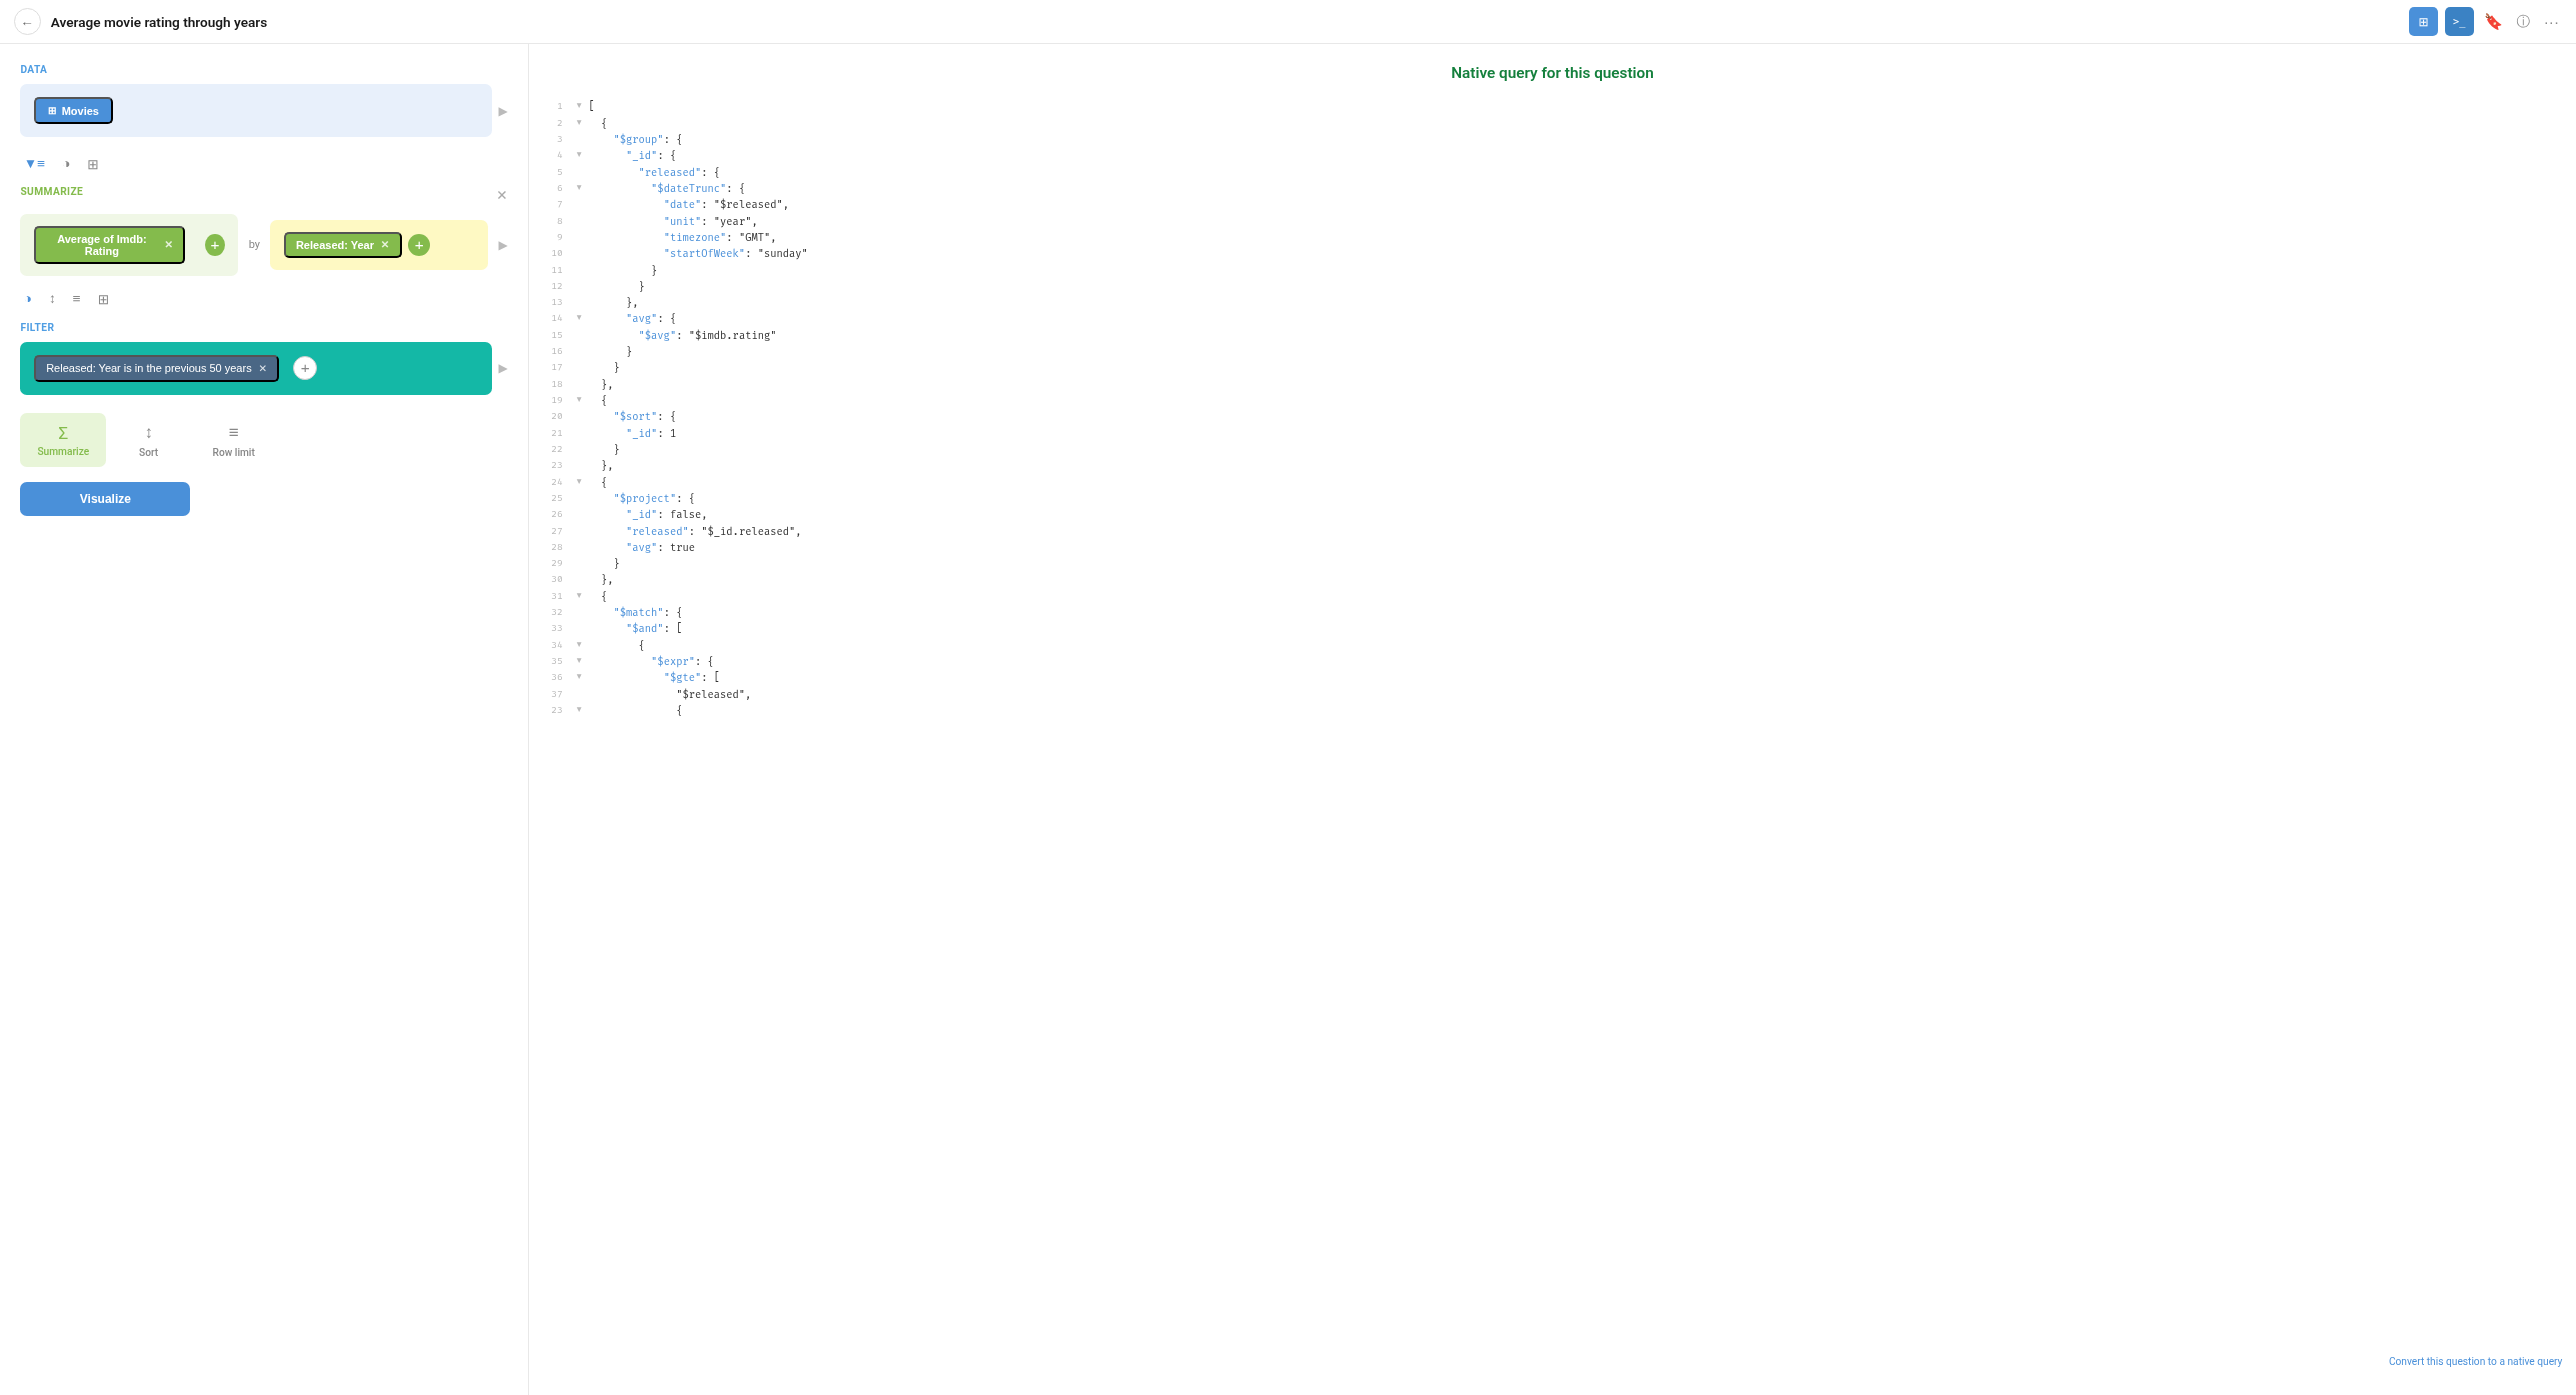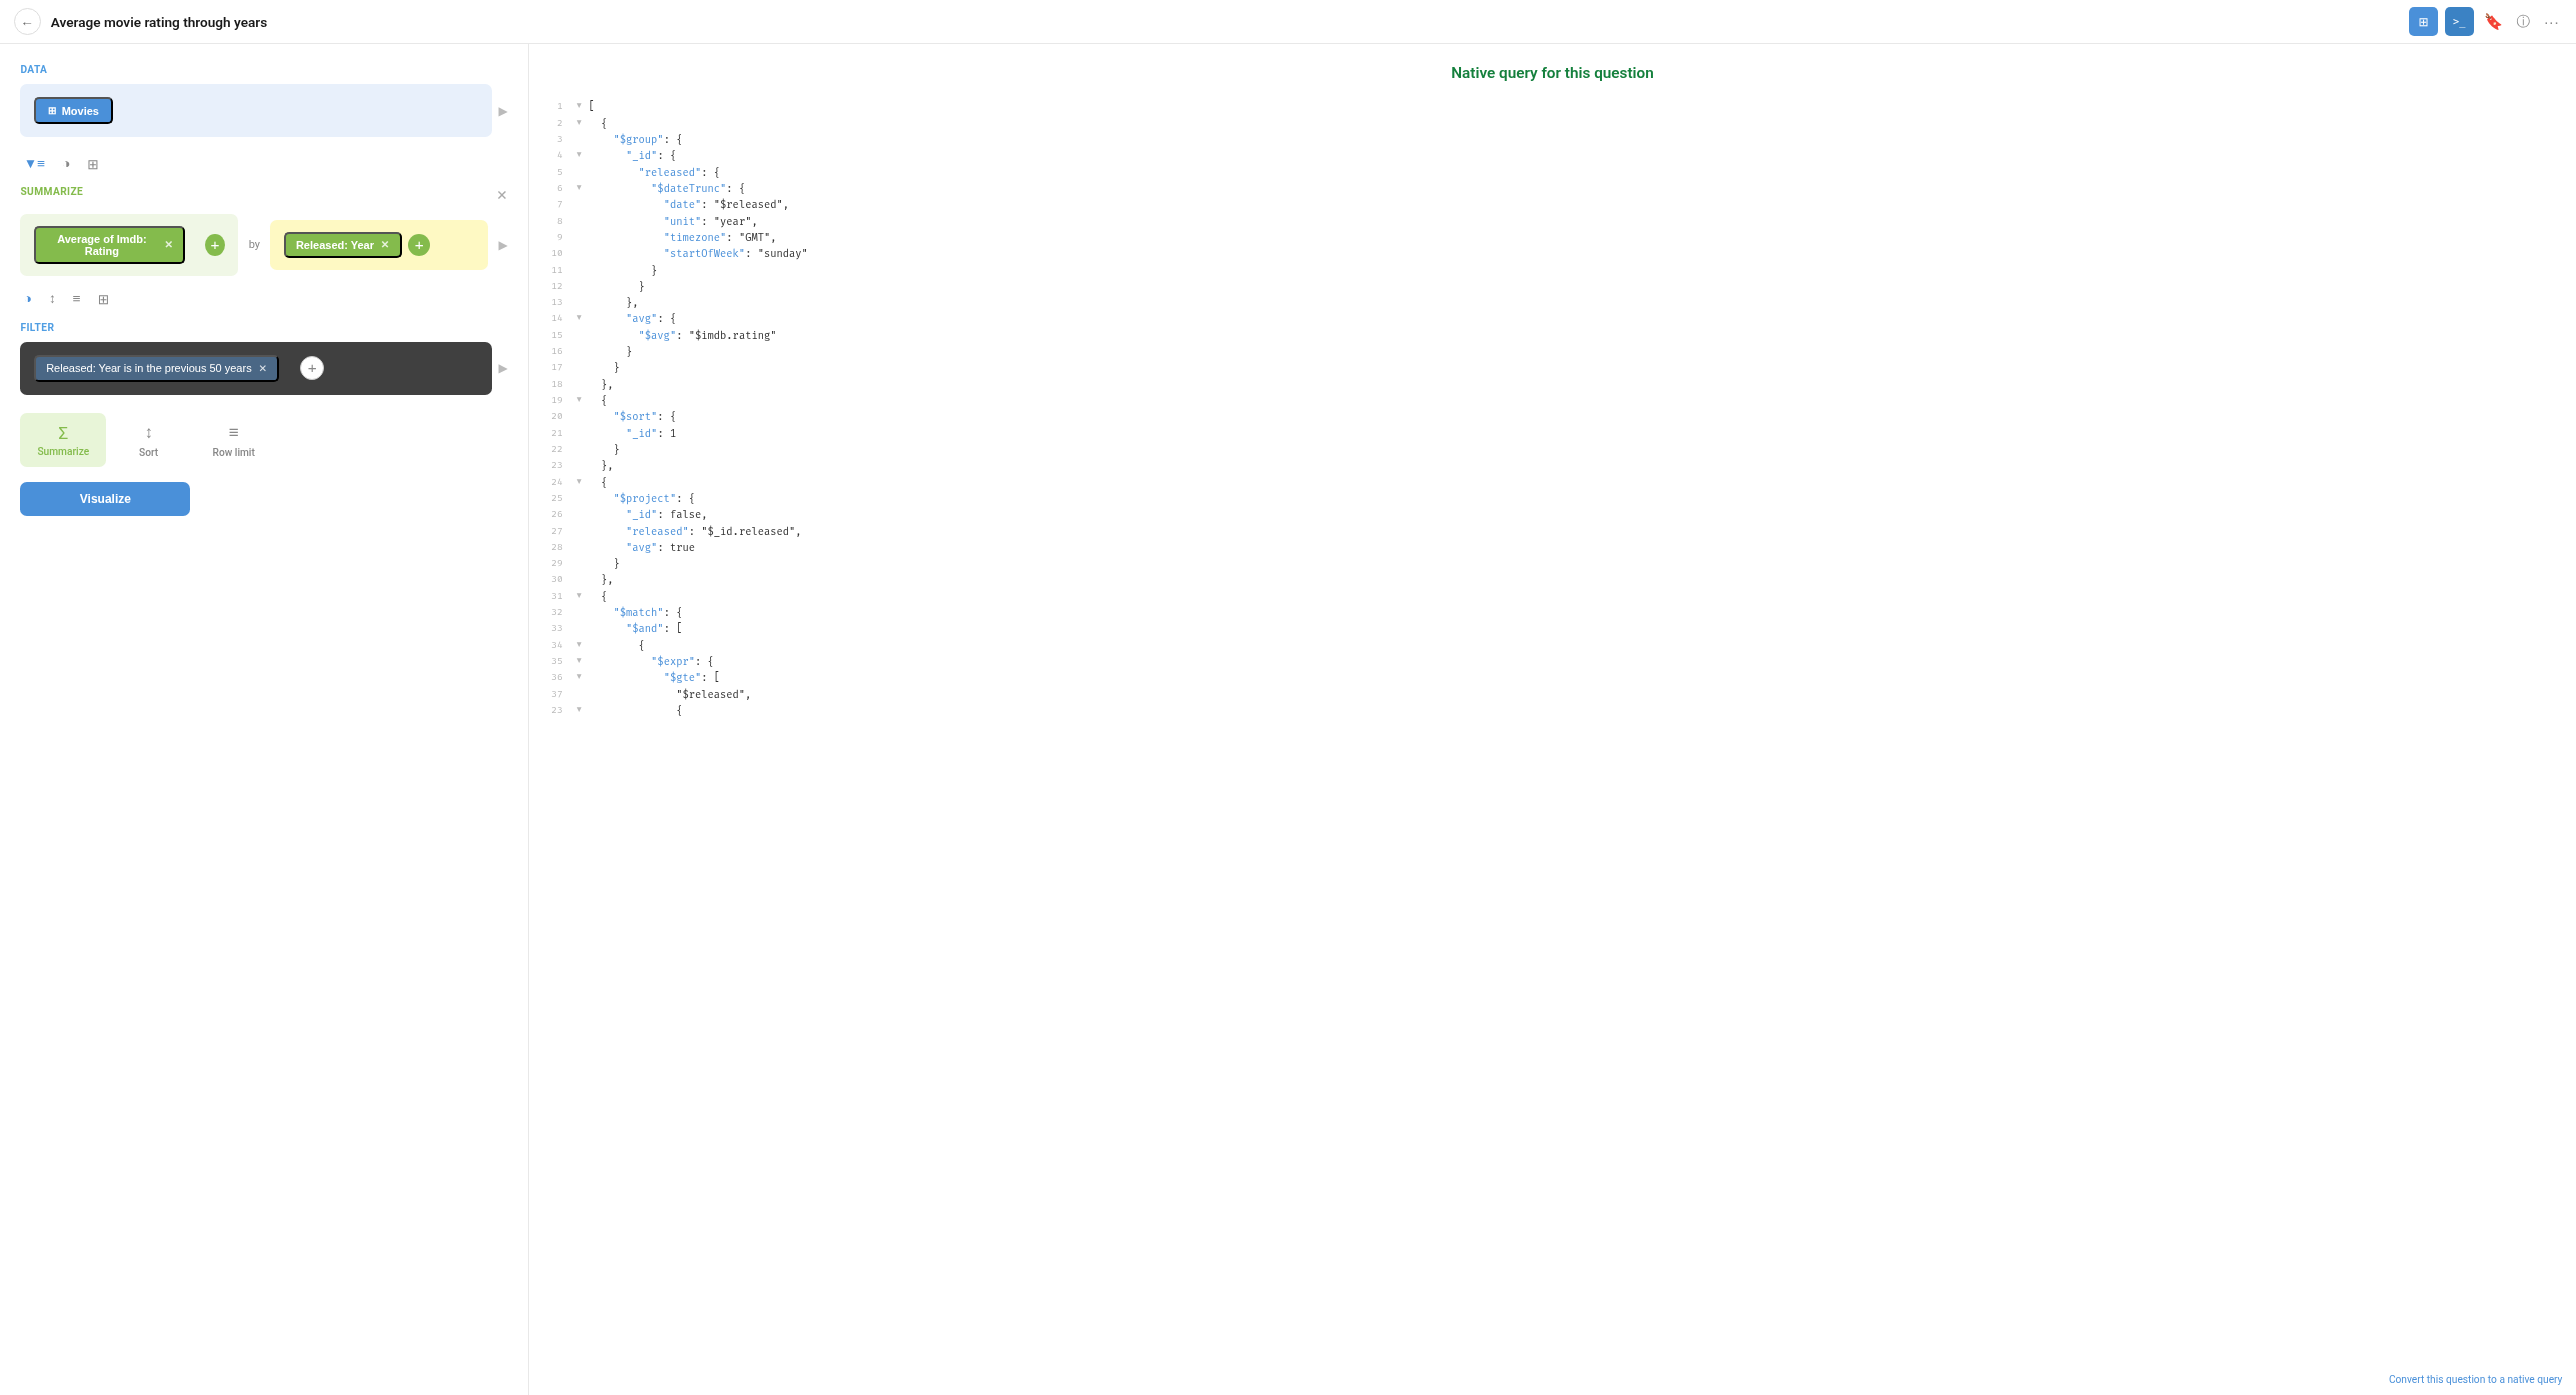--- a/index.html
+++ b/index.html
@@ -172,26 +172,26 @@
       font-weight: 300;
     }
     .by-label {
       color: #888;
       font-size: 11px;
     }
 
     
     .filter-section { margin-bottom: 13.6px; }
     .filter-box {
-      background: #404040;
+      background: #14b8a6;
       border-radius: 6.8px;
       padding: 13.6px;
       display: flex;
       align-items: center;
-      gap: 21px;
+      gap: 14px;
     }
     .filter-chip {
       background: #4a6785;
       color: #fff;
       border-radius: 5.1px;
       padding: 5.1px 10.2px;
       font-size: 11px;
       font-weight: 500;
       display: flex;
       align-items: center;
@@ -295,21 +295,21 @@
       font-size: 8.5px;
       cursor: pointer;
     }
     .line-content { flex: 1; white-space: pre; }
     .c-key { color: #4a90d9; }
     .c-punct { color: #333; }
 
     
     .convert-link {
       position: fixed;
-      bottom: 10px;
+      bottom: 28px;
       right: 13.6px;
       font-size: 10.2px;
       color: #4a90d9;
       cursor: pointer;
       text-decoration: none;
     }
     .summarize-left {
       background: #f0f7e6;
       border-radius: 6.8px;
       padding: 12px 13.6px;

